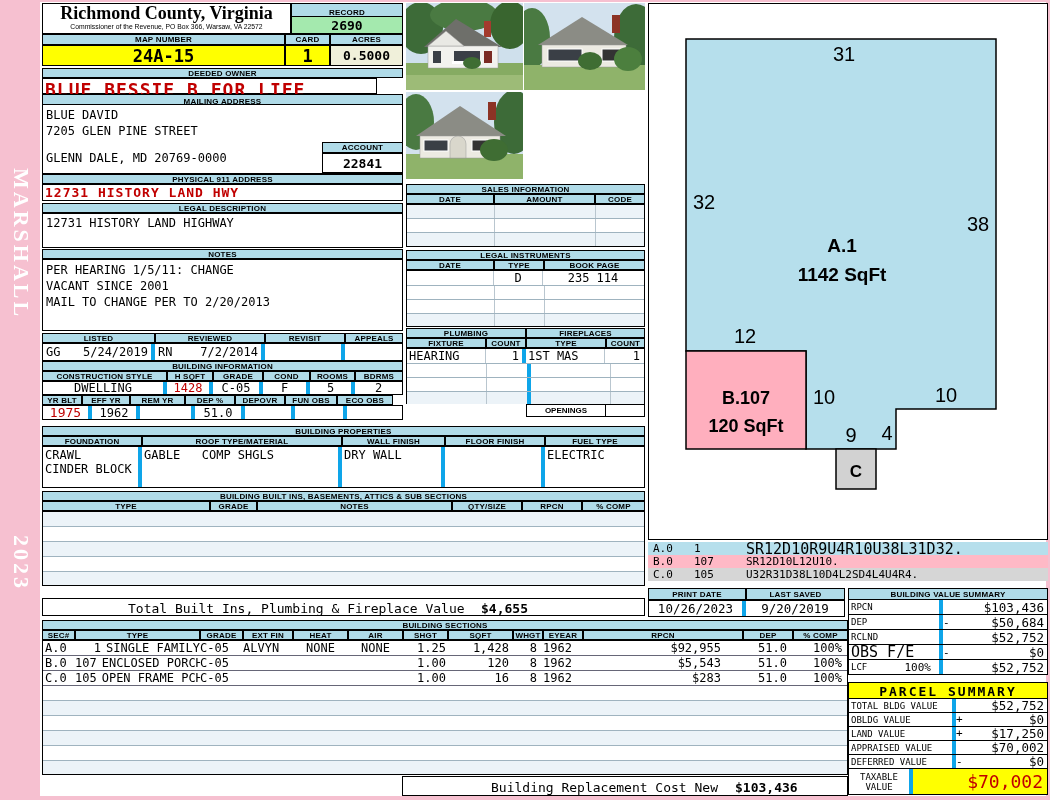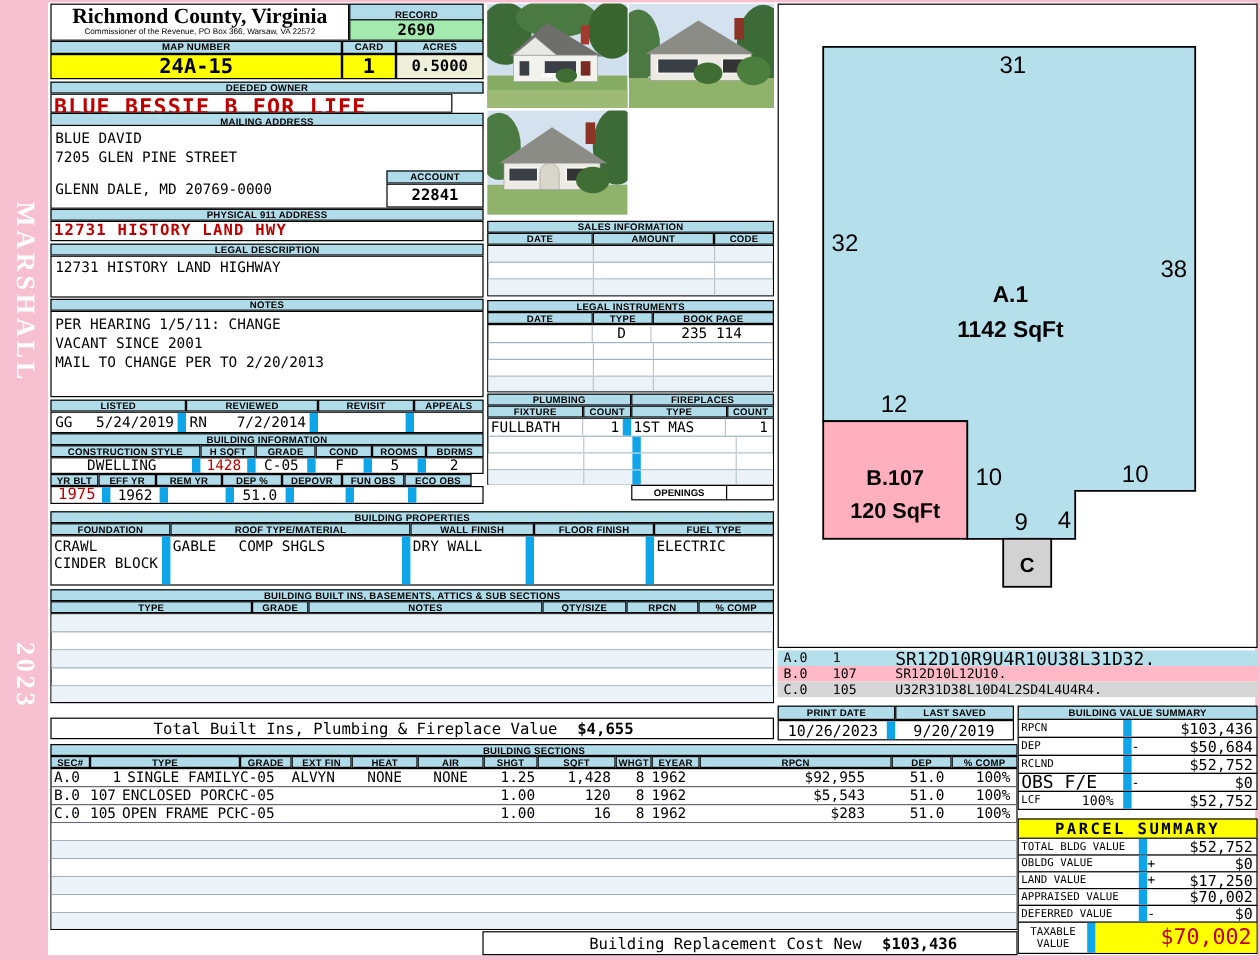--- a/index.html
+++ b/index.html
@@ -9,21 +9,21 @@
   .abs{position:absolute;box-sizing:border-box}
   .hdr{background:#b0dbe8;border:1px solid #000;font:bold 8px "Liberation Sans",sans-serif;
        display:flex;align-items:center;justify-content:center;letter-spacing:.2px;white-space:nowrap;box-sizing:border-box}
   .box{border:1px solid #000;background:#fff;box-sizing:border-box}
   .v{font:12px "DejaVu Sans Mono",monospace;white-space:nowrap}
   .b{font-weight:bold}
   .red{color:#c00000}
   .cen{display:flex;align-items:center;justify-content:center}
   .row{display:flex;box-sizing:border-box}
   .c{box-sizing:border-box;overflow:hidden;white-space:nowrap;display:flex;align-items:center;font:12px "DejaVu Sans Mono",monospace}
-  .br{border-right:7px solid #0ea5e9}
+  .br{border-right:4px solid #0ea5e9}
   .bg{border-right:1px solid #b9c6cf}
   .er{box-sizing:border-box;border-bottom:1px solid #9fb3bf}
   .er:nth-child(odd){background:#ecf3f8}
   .vside{writing-mode:vertical-rl;color:#fff;font:bold 22px "Liberation Serif",serif;letter-spacing:3px}
   svg text{font-family:"Liberation Sans",sans-serif}
 </style>
 </head>
 <body>
 
 <div class="page">
@@ -228,21 +228,21 @@
   <div class="abs hdr" style="left:406px;top:328px;width:120px;height:10px">PLUMBING</div>
   <div class="abs hdr" style="left:526px;top:328px;width:119px;height:10px">FIREPLACES</div>
   <div class="abs row" style="left:406px;top:338px;width:239px;height:10px">
     <div class="hdr" style="width:80px">FIXTURE</div>
     <div class="hdr" style="width:40px">COUNT</div>
     <div class="hdr" style="width:80px">TYPE</div>
     <div class="hdr" style="width:39px">COUNT</div>
   </div>
   <div class="abs box" style="left:406px;top:348px;width:239px;height:56px">
     <div class="row" style="height:15px;border-bottom:1px solid #9fb3bf">
-      <div class="c bg" style="width:79px;padding-left:2px">FULLBATH</div>
+      <div class="c bg" style="width:79px;padding-left:2px">HEARING</div>
       <div class="c br" style="width:40px;justify-content:flex-end;padding-right:3px">1</div>
       <div class="c bg" style="width:79px;padding-left:2px">1ST MAS</div>
       <div class="c" style="width:38px;justify-content:flex-end;padding-right:3px">1</div>
     </div>
     <div class="er row" style="height:14px">
         <div class="bg" style="width:79px"></div>
         <div class="br" style="width:40px"></div>
         <div class="bg" style="width:79px"></div>
       </div>
     <div class="er row" style="height:14px;background:#fff">

